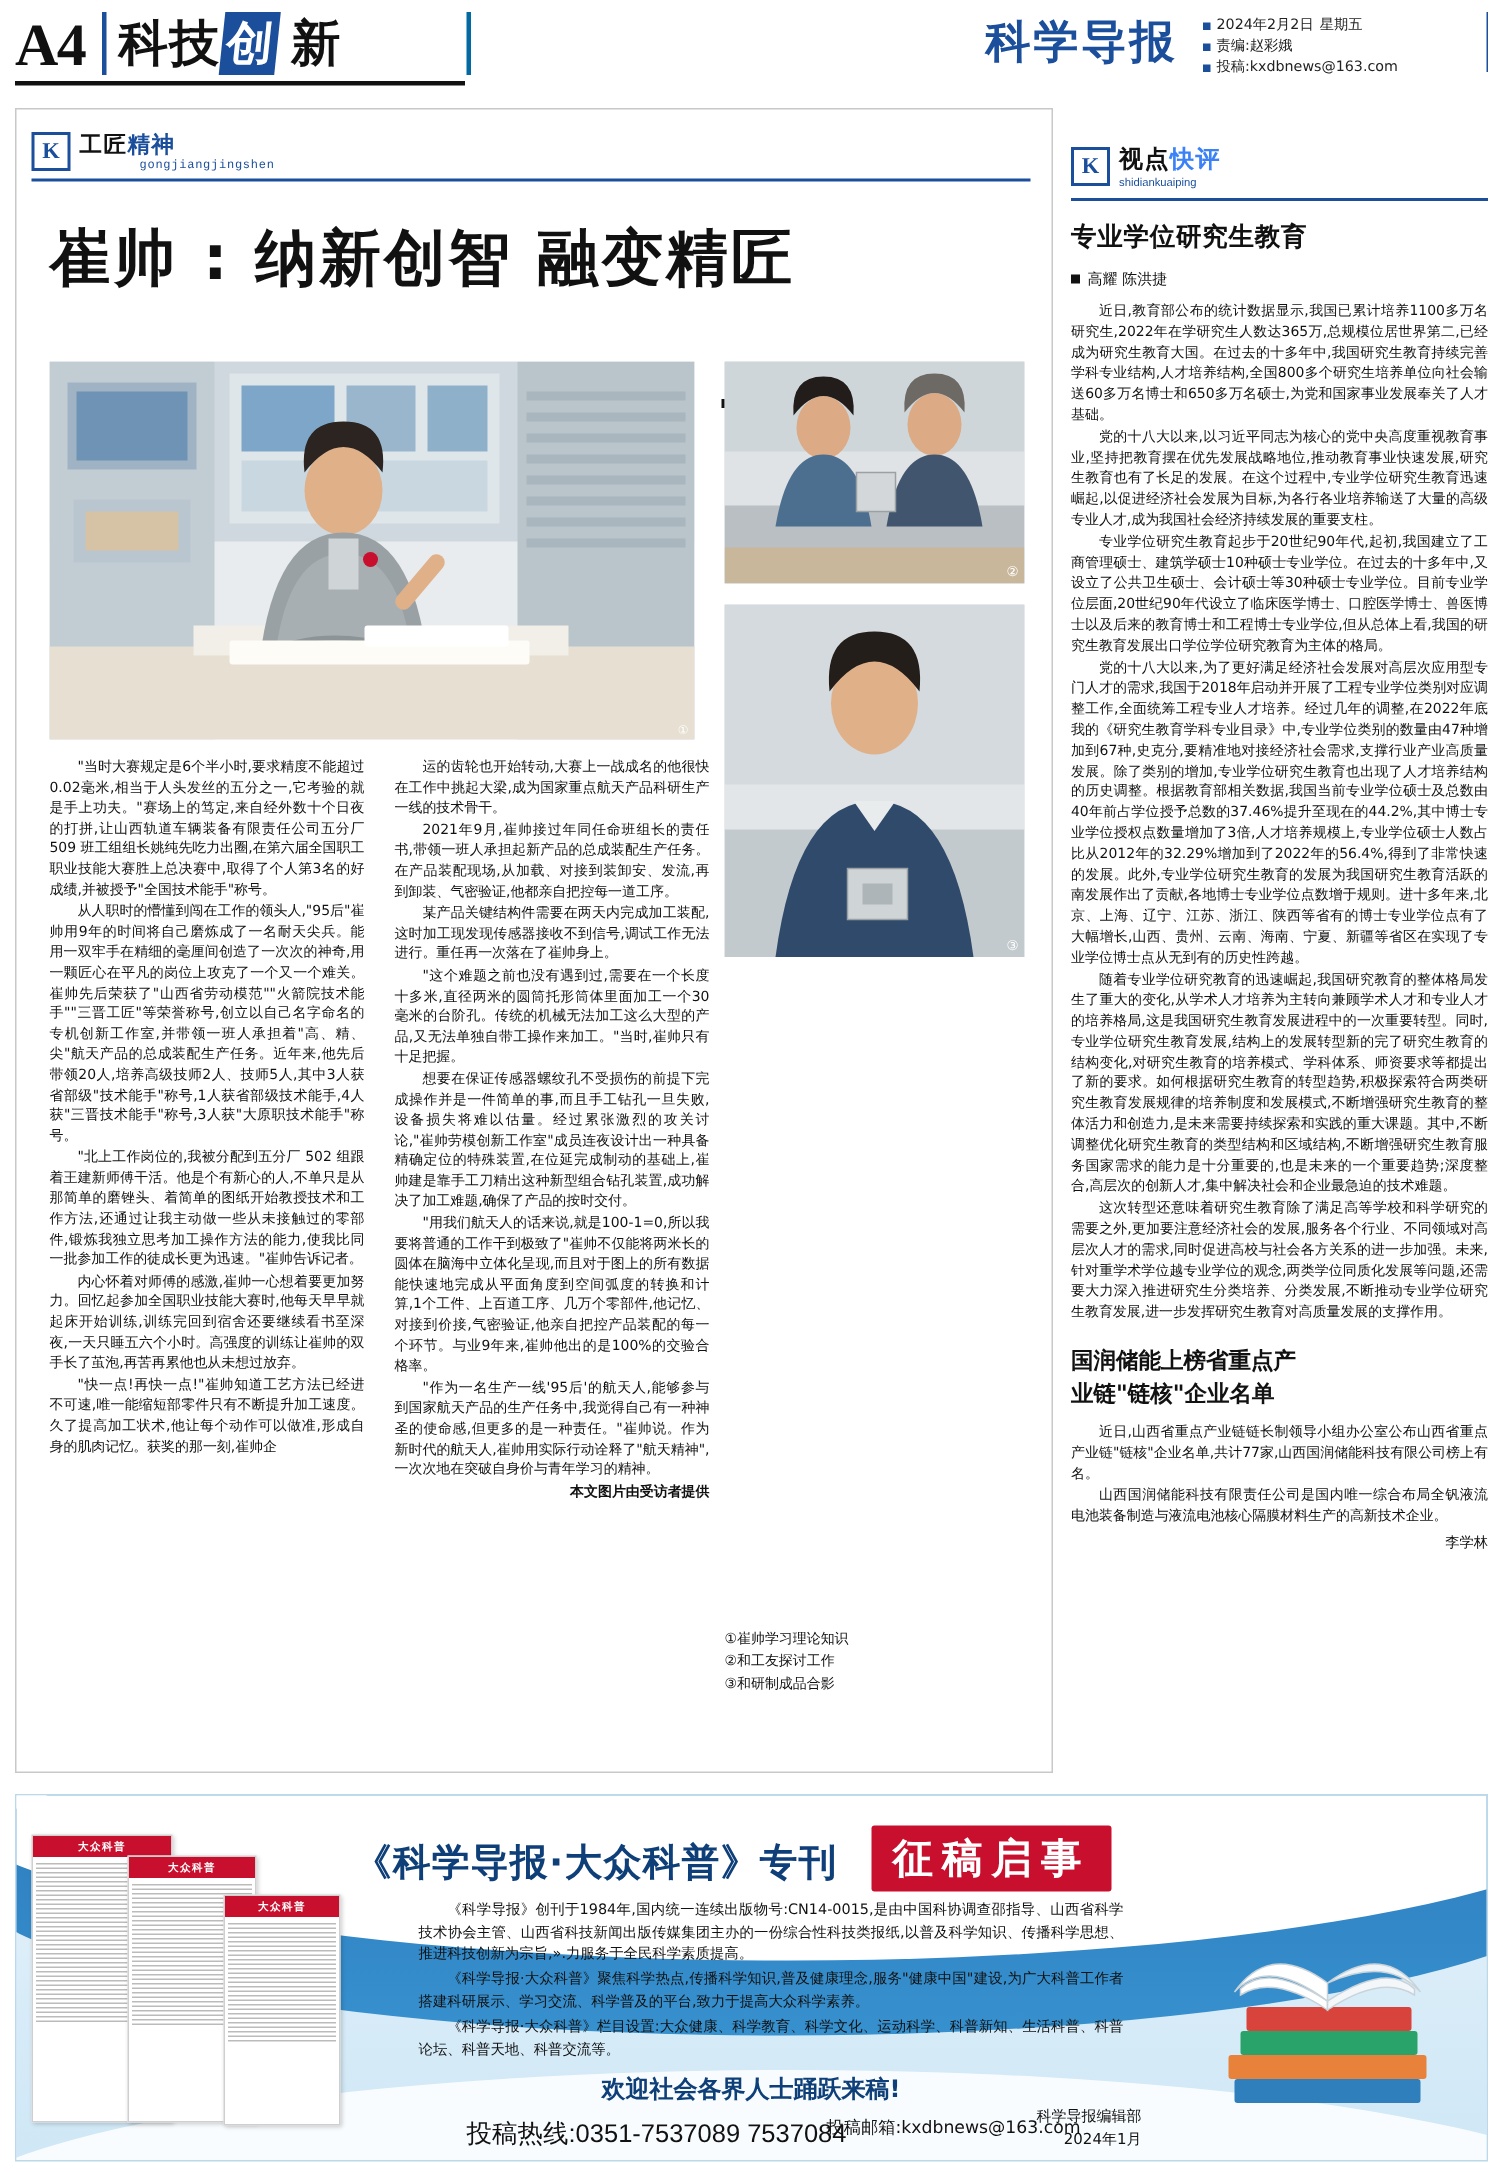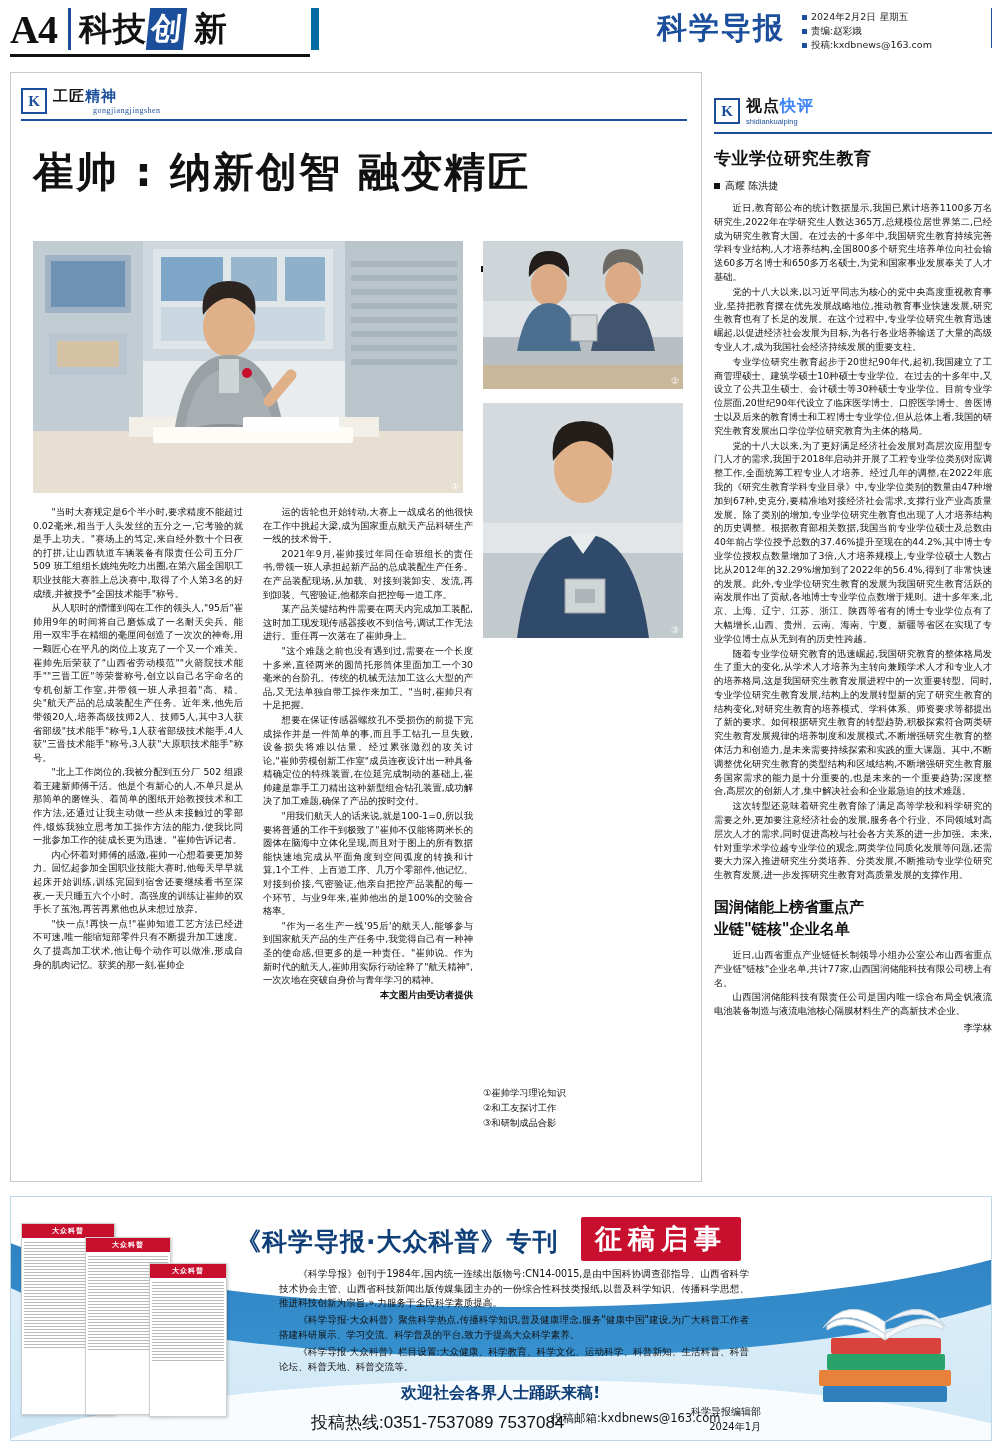--- a/index.html
+++ b/index.html
@@ -14,21 +14,21 @@
 
   
   .masthead{position:absolute;left:0;top:0;width:1000px;height:60px;}
   .pagenum{
     position:absolute;left:10px;top:6px;
     font-family:"Liberation Serif", serif;
     font-size:40px;font-weight:700;letter-spacing:-1px;color:#111;
   }
   .section-title{
     position:absolute;left:68px;top:8px;width:240px;height:42px;
-    border-left:3px solid #1b4f9c;border-right:8px solid #0369a1;
+    border-left:3px solid #1b4f9c;border-right:3px solid #0369a1;
     display:flex;align-items:center;
   }
   .section-title .kw{
     font-family:"DejaVu Sans", sans-serif;
     font-size:33px;font-weight:700;color:#111;letter-spacing:1px;margin-left:8px;
   }
   .section-title .blue-box{
     display:inline-block;background:#1b4f9c;color:#fff;font-weight:700;
     font-size:31px;padding:0 3px;margin:0 1px;transform:skewX(-6deg);
     font-family:"DejaVu Sans", sans-serif;
@@ -52,21 +52,21 @@
   
   .left-col{position:absolute;left:10px;top:72px;width:690px;height:1108px;border:1px solid #c8c8c8;}
   .gj-head{position:absolute;left:10px;top:14px;display:flex;align-items:center;gap:6px;}
   .k-badge{
     width:22px;height:22px;border:2px solid #1b4f9c;color:#1b4f9c;
     font-family:"Liberation Serif", serif;font-weight:700;font-size:15px;
     display:flex;align-items:center;justify-content:center;
   }
   .gj-cn{font-family:"DejaVu Sans", sans-serif;font-size:15px;font-weight:700;color:#1b4f9c;letter-spacing:1px;}
   .gj-cn .dark{color:#111;}
-  .gj-py{font-family:Liberation Serif, serif;font-size:8px;color:#1b4f9c;letter-spacing:.5px;padding-left:40px;}
+  .gj-py{font-family:Liberation Mono, monospace;font-size:8px;color:#1b4f9c;letter-spacing:.5px;padding-left:40px;}
   .gj-rule{position:absolute;left:10px;top:46px;width:666px;height:2px;background:#1b4f9c;}
 
   .headline{
     position:absolute;left:22px;top:72px;width:640px;
     font-family:"DejaVu Sans", sans-serif;
     font-size:41px;font-weight:700;letter-spacing:2px;color:#111;
     white-space:nowrap;
   }
 
   

